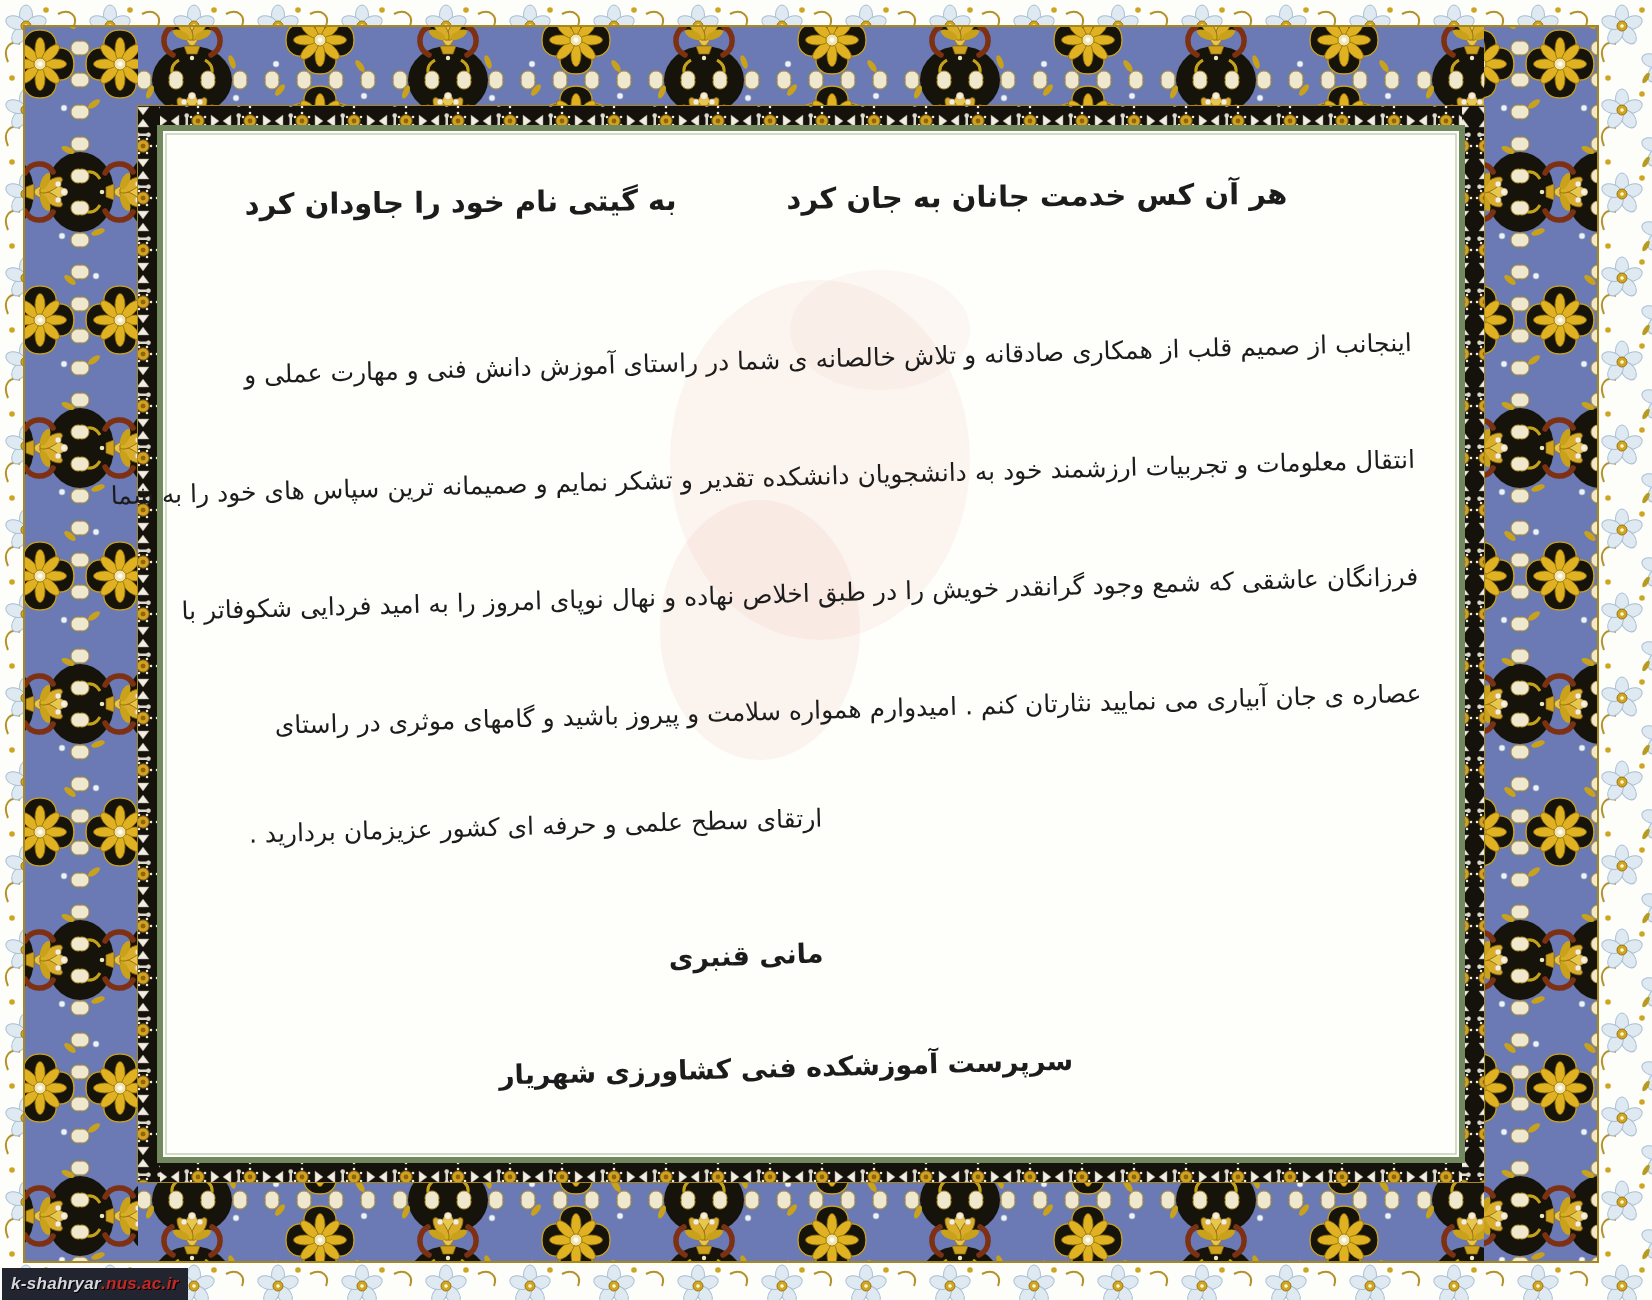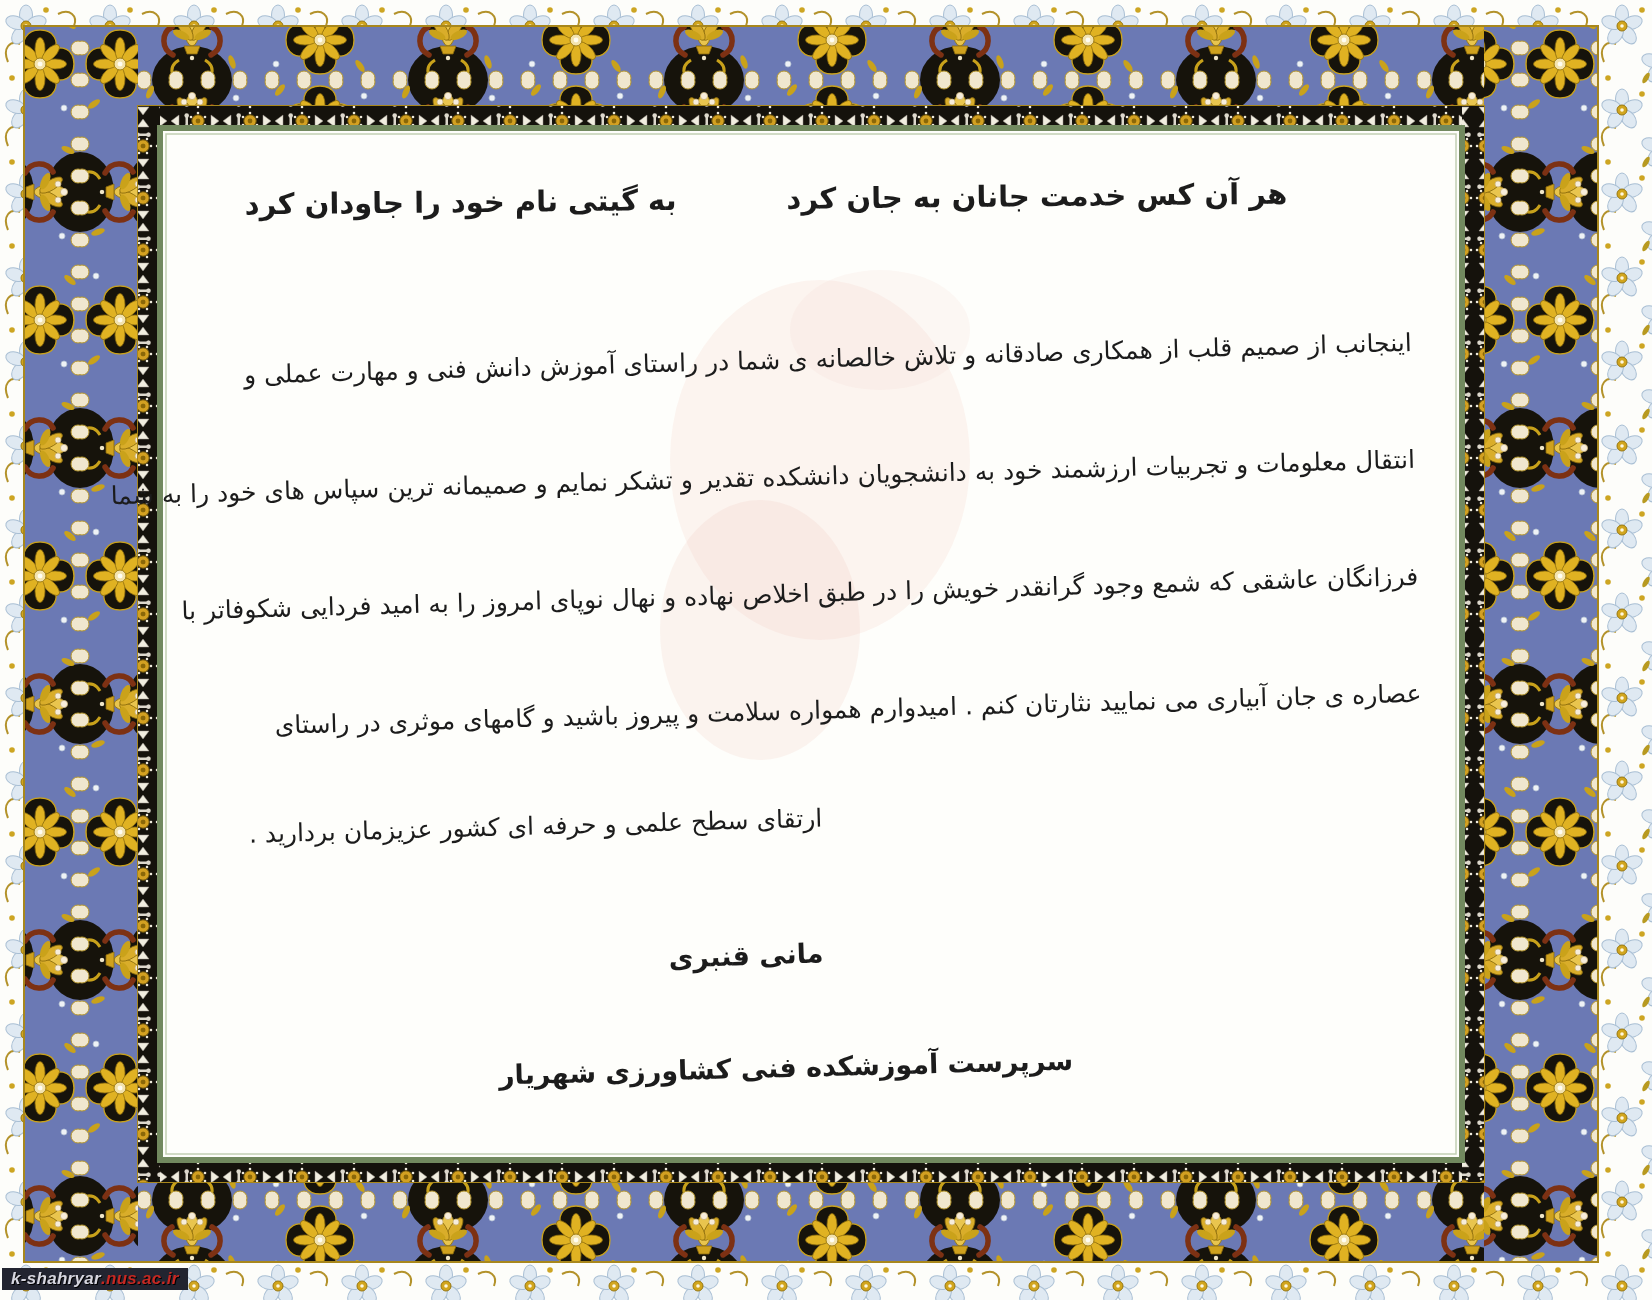--- a/index.html
+++ b/index.html
@@ -44,21 +44,21 @@
     position:absolute;top:806px;left:420px;width:320px;
     direction:rtl;text-align:center;font-size:27px;font-weight:bold;
     transform:rotate(-2deg);white-space:nowrap;
   }
   .signature-title{
     position:absolute;top:918px;left:265px;width:710px;
     direction:rtl;text-align:center;font-size:27px;font-weight:bold;
     transform:rotate(-1.5deg);white-space:nowrap;
   }
   .watermark{
-    position:absolute;left:2px;top:1268px;height:22px;
+    position:absolute;left:2px;top:1268px;height:32px;
     display:flex;align-items:center;padding:0 9px;
     background:var(--watermark_bg);
     font-family:"Liberation Sans",sans-serif;
     font-style:italic;font-weight:bold;font-size:17px;
     letter-spacing:.3px;white-space:nowrap;
     text-shadow:1px 1px 0 #000;
     justify-content:center;
   }
   .watermark .wm-prefix{color:var(--watermark_gray);}
   .watermark .wm-suffix{color:var(--watermark_red);}

